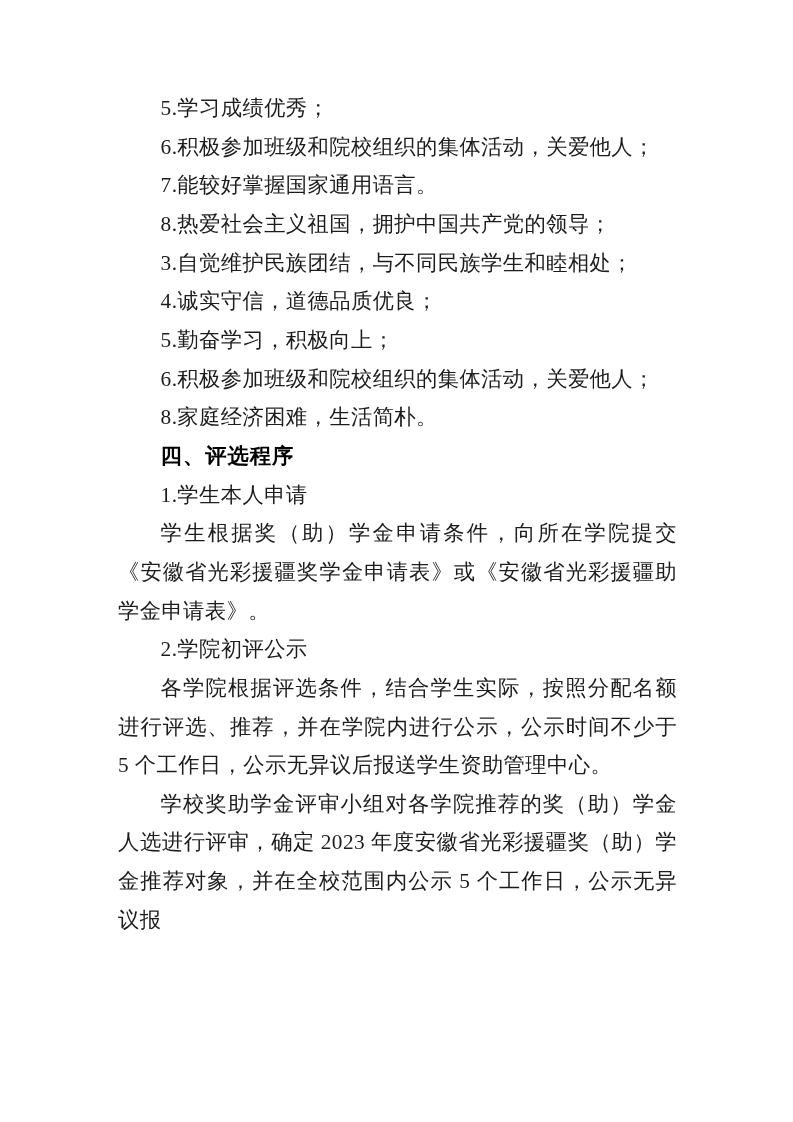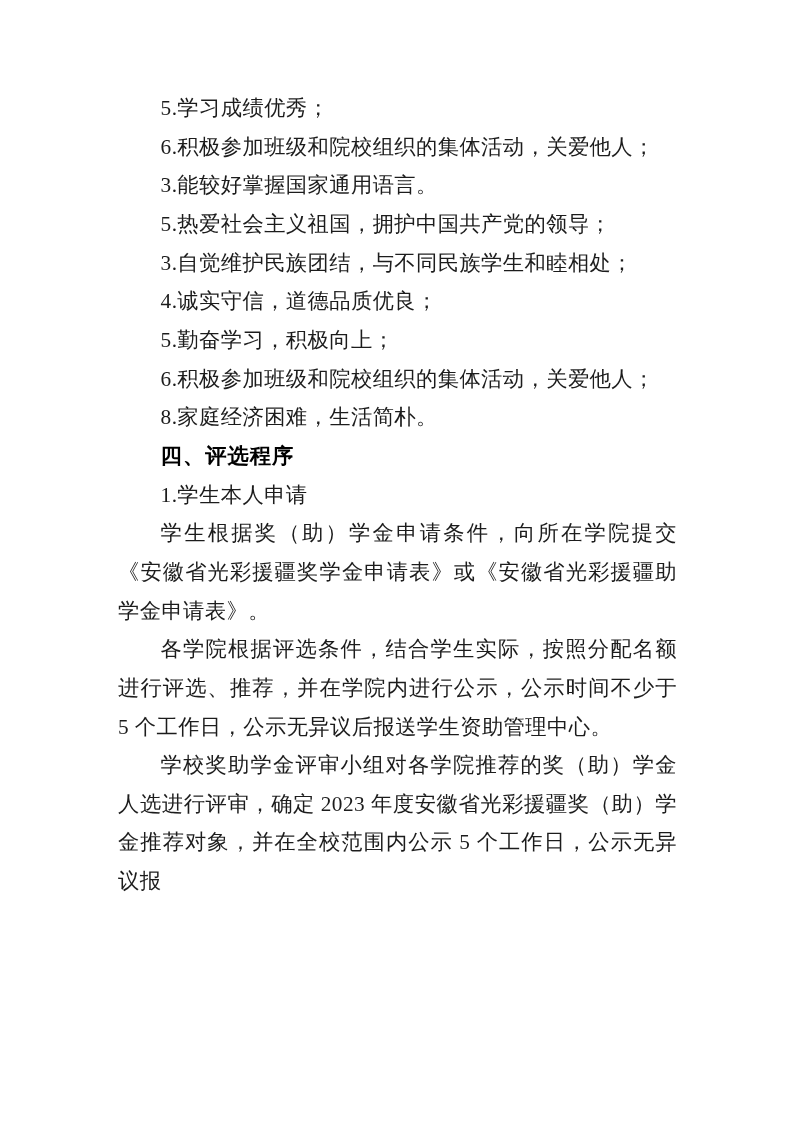--- a/index.html
+++ b/index.html
@@ -43,26 +43,27 @@
   }
 </style>
 </head>
 <body>
 
 <div class="page">
   <div class="content">
 
   <p class="para">5.学习成绩优秀；</p>
       <p class="para">6.积极参加班级和院校组织的集体活动，关爱他人；</p>
-      <p class="para">3.能较好掌握国家通用语言。</p>
-      <p class="para">5.热爱社会主义祖国，拥护中国共产党的领导；</p>
+      <p class="para">7.能较好掌握国家通用语言。</p>
+      <p class="para">8.热爱社会主义祖国，拥护中国共产党的领导；</p>
       <p class="para">3.自觉维护民族团结，与不同民族学生和睦相处；</p>
       <p class="para">4.诚实守信，道德品质优良；</p>
       <p class="para">5.勤奋学习，积极向上；</p>
       <p class="para">6.积极参加班级和院校组织的集体活动，关爱他人；</p>
       <p class="para">8.家庭经济困难，生活简朴。</p>
       <p class="para heading">四、评选程序</p>
       <p class="para">1.学生本人申请</p>
       <p class="para">学生根据奖（助）学金申请条件，向所在学院提交《安徽省光彩援疆奖学金申请表》或《安徽省光彩援疆助学金申请表》。</p>
+      <p class="para">2.学院初评公示</p>
       <p class="para">各学院根据评选条件，结合学生实际，按照分配名额进行评选、推荐，并在学院内进行公示，公示时间不少于 5 个工作日，公示无异议后报送学生资助管理中心。</p>
       <p class="para">学校奖助学金评审小组对各学院推荐的奖（助）学金人选进行评审，确定 2023 年度安徽省光彩援疆奖（助）学金推荐对象，并在全校范围内公示 5 个工作日，公示无异议报</p>
     </div>
 </div>
 
 </body></html>

